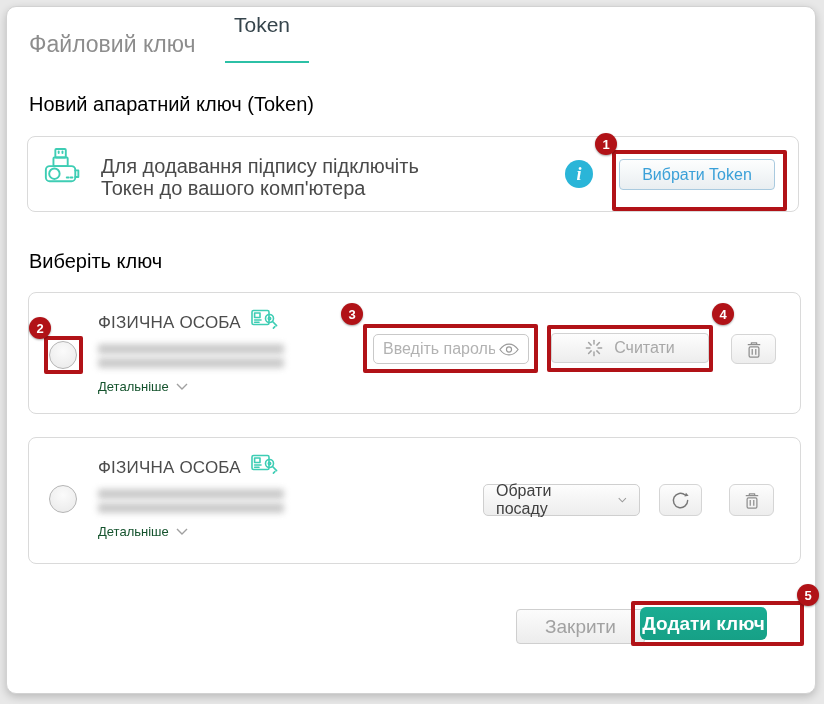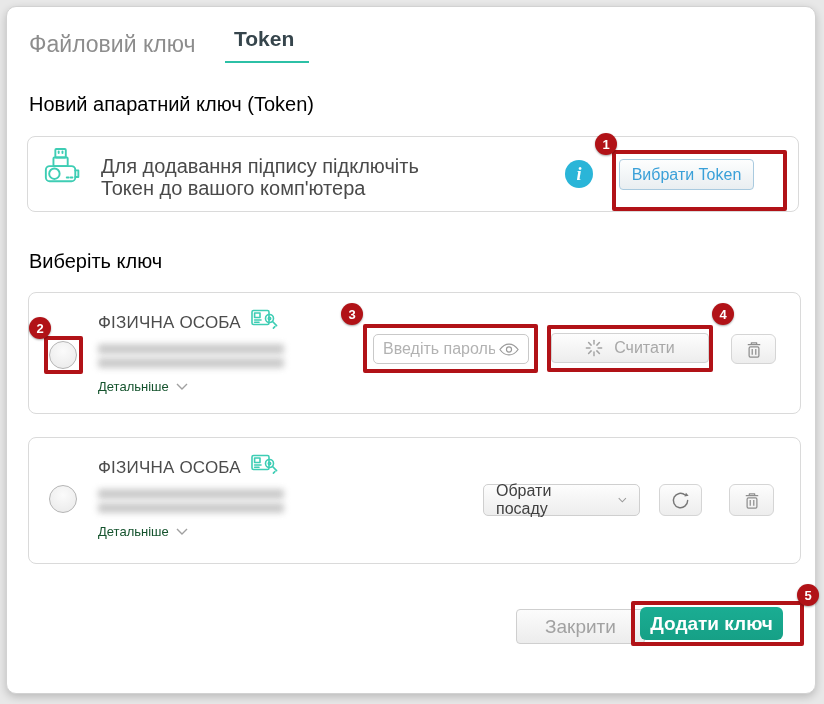--- a/index.html
+++ b/index.html
@@ -8,38 +8,38 @@
   .abs { position:absolute; }
 
   #modal {
     position:absolute; left:6px; top:6px; width:810px; height:688px;
     background:#ffffff; border:1px solid #d2d2d2; border-radius:10px;
     box-shadow:0 3px 8px rgba(0,0,0,.2); overflow:visible;
   }
 
   
   .tab-file   { left:22px; top:24px; font-size:23px; color:#8d8d8d; cursor:pointer; }
-  .tab-token  { left:227px; top:20px; font-size:21px; color:#36454c; font-weight:700; cursor:pointer; }
+  .tab-token  { left:227px; top:6px; font-size:21px; color:#36454c; font-weight:400; cursor:pointer; }
   .tab-underline { left:218px; top:54px; width:84px; height:2px; background:#2cc0a6; }
 
   .heading { font-size:20px; color:#000000; }
   .h-new    { left:22px; top:86px; }
   .h-select { left:22px; top:243px; }
 
   
   .token-box { left:20px; top:129px; width:772px; height:76px; border:1px solid #dadada; border-radius:8px; background:#fff; }
   .usb-icon { left:36px; top:140px; }
   .token-text { left:94px; top:148px; font-size:20px; color:#4a4a4a; line-height:22px; }
   .info-icon {
     left:558px; top:153px; width:28px; height:28px; border-radius:50%;
     background:#2ab5d8; color:#fff; display:flex; align-items:center; justify-content:center;
     font-family:"Liberation Serif", serif; font-style:italic; font-weight:bold; font-size:18px; cursor:pointer;
   }
   .btn-select-token {
-    left:612px; top:152px; width:135px; height:31px;
+    left:612px; top:152px; width:156px; height:31px;
     border:1px solid #a9cadf; border-radius:4px;
     background:linear-gradient(180deg,#fdfefe,#e9eef1);
     color:#3aa0d8; font-size:16px; display:flex; align-items:center; justify-content:center; cursor:pointer;
   }
 
   
   .card { left:21px; width:773px; border:1px solid #dadada; border-radius:8px; background:#fff; }
   .card1 { top:285px; height:122px; }
   .card2 { top:430px; height:127px; }
 
@@ -87,21 +87,21 @@
                  border:1px solid #cfcfcf; border-radius:5px;
                  background:linear-gradient(180deg,#fdfdfd,#ededed);
                  display:flex; align-items:center; justify-content:space-between;
                  padding:0 12px; font-size:16px; color:#3f3f3f; cursor:pointer;gap:48px; }
 
   
   .btn-close { left:509px; top:602px; width:129px; height:35px;
                border:1px solid #cfcfcf; border-radius:4px;
                background:linear-gradient(180deg,#fcfcfc,#ececec);
                color:#a2a2a2; font-size:19px; display:flex; align-items:center; justify-content:center; cursor:pointer; }
-  .btn-add { left:633px; top:600px; width:143px; height:33px;
+  .btn-add { left:633px; top:600px; width:127px; height:33px;
              background:linear-gradient(180deg,#1aad93,#16a086); border:none; border-radius:6px;
              color:#fff; font-size:19px; font-weight:700; display:flex; align-items:center; justify-content:center; cursor:pointer; }
 
   
   .ann-rect { position:absolute; border:4px solid #b11217; border-radius:2px; pointer-events:none; z-index:4; }
   .ann1 { left:605px; top:143px; width:175px; height:61px; }
   .ann2 { left:37px;  top:329px; width:39px;  height:38px; }
   .ann3 { left:356px; top:317px; width:175px; height:49px; }
   .ann4 { left:540px; top:318px; width:166px; height:47px; }
   .ann5 { left:624px; top:594px; width:173px; height:45px; }

